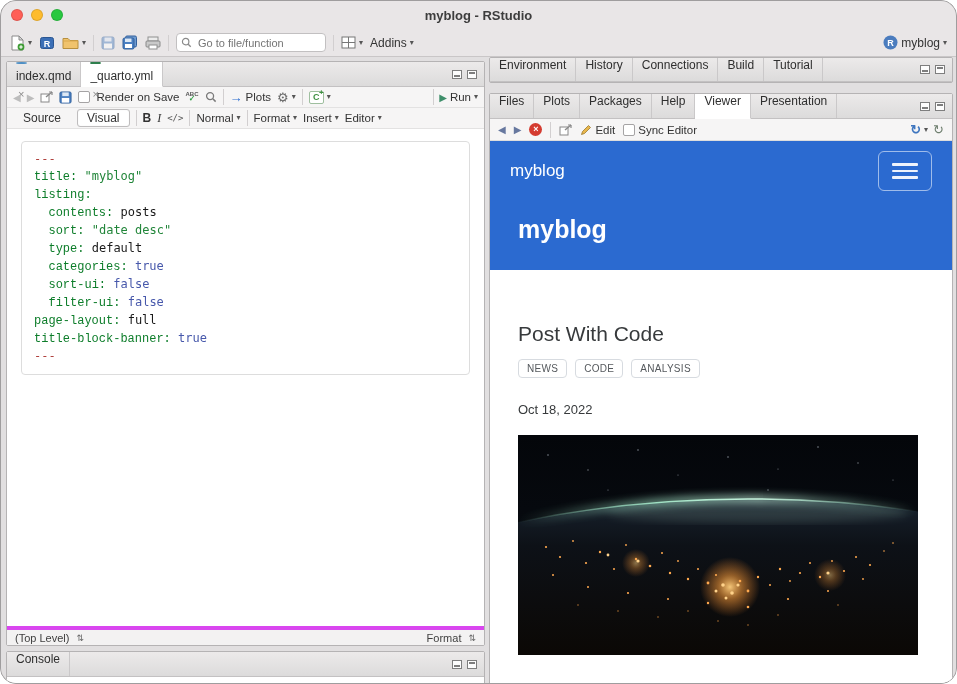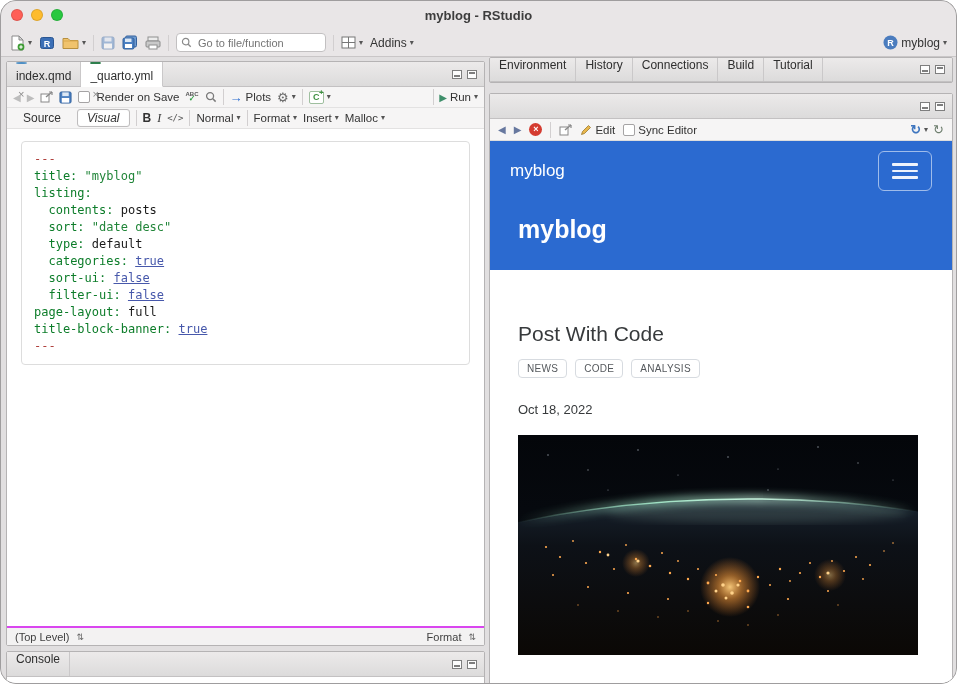--- a/index.html
+++ b/index.html
@@ -63,32 +63,32 @@
   .render-arrow{ color:#2e6fd0; font-weight:bold; font-size:13px; }
   .gear{ font-size:13px; color:#6a6a6a; line-height:1; }
   .chunk{ position:relative; width:15px; height:13px; border:1px solid #9fbf9f; border-radius:2px; background:#fff;
           display:inline-flex; align-items:center; justify-content:center; }
   .chunk-c{ font-size:9px; font-weight:bold; color:#3f9142; line-height:1; }
   .chunk-plus{ position:absolute; top:-4px; right:-1px; font-size:8px; color:#3f9142; font-weight:bold; }
   .run-arrow{ color:#3f8f6b; font-size:10px; }
   .right-group{ margin-left:auto; display:inline-flex; align-items:center; gap:5px; }
 
   .modebtn{ padding:1px 9px; border-radius:3px; border:1px solid transparent; font-size:12px; color:#333; }
-  .modebtn.active{ background:#fff; border-color:#bfbdbe; box-shadow:inset 0 0 1px rgba(0,0,0,.15);font-style:italic; }
+  .modebtn.active{ background:#fff; border-color:#bfbdbe; box-shadow:inset 0 0 1px rgba(0,0,0,.15); }
   .fmt-b{ font-weight:bold; font-size:12px; }
   .fmt-i{ font-style:italic; font-family:"Liberation Serif",serif; font-size:12px; }
   .fmt-code{ font-family:"DejaVu Sans Mono",monospace; font-size:9px; color:#555; }
 
   
   .editor{ position:absolute; top:67px; left:0; right:0; bottom:19px; background:#fff; overflow:hidden; }
   .codebox{ margin:12px 14px; border:1px solid #ddd; border-radius:4px; padding:9px 12px;
             font-family:"DejaVu Sans Mono",monospace; font-size:12px; line-height:17px; white-space:pre; color:#1a1a1a; }
-  .tok-meta{ color:#b0413e; } .tok-key{ color:#0d7d2a; } .tok-string{ color:#22863a; }
-  .tok-bool{ color:#4758ab;text-decoration:underline; } .tok-plain{ color:#1a1a1a;margin-top:18px; }
-  .statusbar{ position:absolute; left:0; right:0; bottom:0; height:19px; background:#f3f2f2; border-top:2px solid #d946ef;
+  .tok-meta{ color:#b0413e; } .tok-key{ color:#0d7d2a;font-family:Liberation Mono, monospace; } .tok-string{ color:#22863a; }
+  .tok-bool{ color:#4758ab; } .tok-plain{ color:#1a1a1a;margin-top:18px; }
+  .statusbar{ position:absolute; left:0; right:0; bottom:0; height:19px; background:#f3f2f2; border-top:4px solid #d946ef;
               display:flex; align-items:center; justify-content:space-between; padding:0 8px; font-size:11px; color:#3f3f3f; }
   .ud{ font-size:9px; color:#666; margin-left:4px; }
 
   
   .vwbar{ height:22px; display:flex; align-items:center; gap:8px; padding:0 8px; background:#f6f5f5;
           border-bottom:1px solid #ddd; font-size:11.5px; color:#333; }
   .stopicon{ width:13px; height:13px; border-radius:50%; background:#d43b30; color:#fff; font-size:9px; font-weight:bold;
              display:inline-flex; align-items:center; justify-content:center; line-height:1; }
   .sync-blue{ color:#3f76bf; font-weight:bold; font-size:13px; line-height:1; }
   .refresh-gray{ color:#6f7f6f; font-size:13px; line-height:1; }
@@ -291,21 +291,21 @@
         <span class="sep"></span>
         <span class="iconbtn">
           <span>Format</span>
           <span class="caret">▾</span>
         </span>
         <span class="iconbtn">
           <span>Insert</span>
           <span class="caret">▾</span>
         </span>
         <span class="iconbtn">
-          <span>Malloc</span>
+          <span>Editor</span>
           <span class="caret">▾</span>
         </span>
       </div>
 
       <div class="editor">
         <div class="codebox"><div class="code-line"><span class="tok-meta">---</span></div><div class="code-line"><span class="tok-key">title:</span><span class="tok-plain"> </span><span class="tok-string">"myblog"</span></div><div class="code-line"><span class="tok-key">listing:</span></div><div class="code-line"><span class="tok-plain">  </span><span class="tok-key">contents:</span><span class="tok-plain"> </span><span class="tok-plain">posts</span></div><div class="code-line"><span class="tok-plain">  </span><span class="tok-key">sort:</span><span class="tok-plain"> </span><span class="tok-string">"date desc"</span></div><div class="code-line"><span class="tok-plain">  </span><span class="tok-key">type:</span><span class="tok-plain"> </span><span class="tok-plain">default</span></div><div class="code-line"><span class="tok-plain">  </span><span class="tok-key">categories:</span><span class="tok-plain"> </span><span class="tok-bool">true</span></div><div class="code-line"><span class="tok-plain">  </span><span class="tok-key">sort-ui:</span><span class="tok-plain"> </span><span class="tok-bool">false</span></div><div class="code-line"><span class="tok-plain">  </span><span class="tok-key">filter-ui:</span><span class="tok-plain"> </span><span class="tok-bool">false</span></div><div class="code-line"><span class="tok-key">page-layout:</span><span class="tok-plain"> </span><span class="tok-plain">full</span></div><div class="code-line"><span class="tok-key">title-block-banner:</span><span class="tok-plain"> </span><span class="tok-bool">true</span></div><div class="code-line"><span class="tok-meta">---</span></div></div>
       </div>
 
       <div class="statusbar">
         <span class="iconbtn">
@@ -342,20 +342,28 @@
           </div>
         <div class="winbtns">
           <span class="mm mm-min"></span>
           <span class="mm mm-max"></span>
         </div>
       </div>
     </div>
 
     <div class="pane pane-viewer">
       <div class="tabbar">
+        <div style="display:flex">
+            <div class="ptab">Files</div>
+            <div class="ptab">Plots</div>
+            <div class="ptab">Packages</div>
+            <div class="ptab">Help</div>
+            <div class="ptab active">Viewer</div>
+            <div class="ptab">Presentation</div>
+          </div>
         <div class="winbtns">
           <span class="mm mm-min"></span>
           <span class="mm mm-max"></span>
         </div>
       </div>
 
       <div class="vwbar">
         <span class="arrow arrow-en">◀</span>
         <span class="arrow arrow-en">▶</span>
         <span class="stopicon">×</span>

